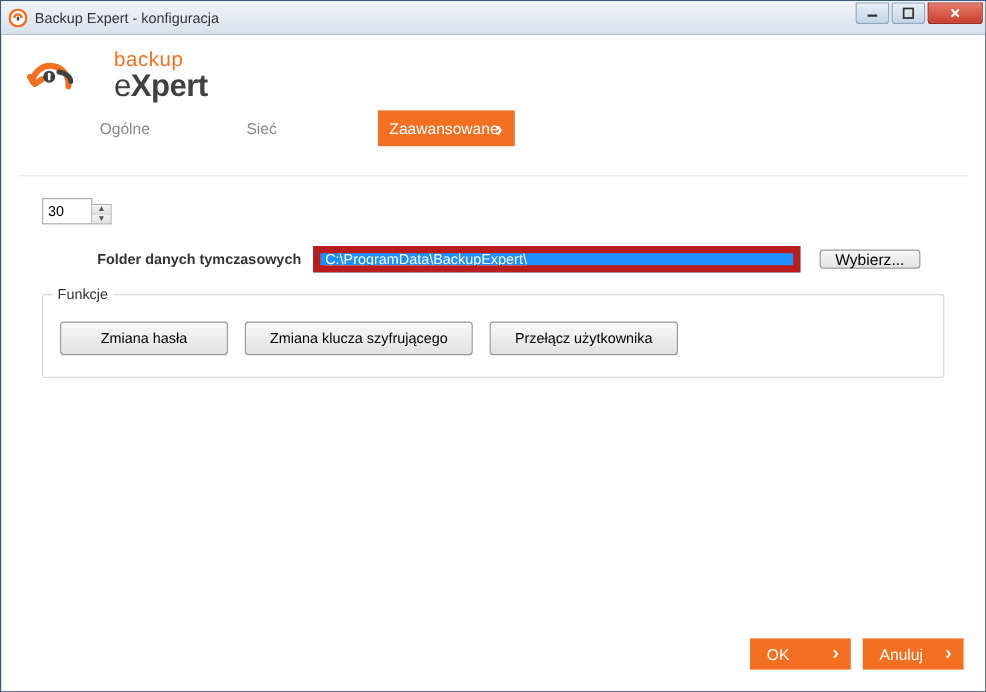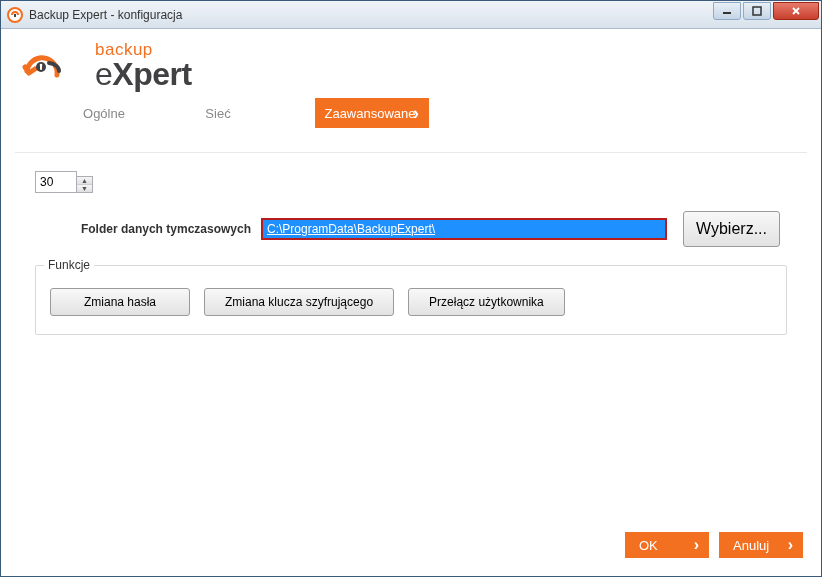--- a/index.html
+++ b/index.html
@@ -15,44 +15,44 @@
 .win-min, .win-max { background: linear-gradient(#e8eff6, #c5d5e5); border: 1px solid #8faac5; }
 .win-close { width: 46px; background: linear-gradient(#e67a6a, #c83f2d); border: 1px solid #a02818; }
 .win-btn svg { width: 10px; height: 10px; }
 
 .content { padding: 12px 14px 14px 14px; height: calc(100% - 28px); display: flex; flex-direction: column; }
 
 .logo-row { display: flex; align-items: center; margin-bottom: 8px; margin-left: 6px; gap: 28px; }
 .logo-icon { width: 42px; height: 42px; margin-right: 4px; }
 .logo-text { line-height: 1; }
 .logo-backup { font-size: 17px; color: #f37021; font-weight: 400; letter-spacing: 0.5px; }
-.logo-expert { font-size: 32px; color: #414042; font-weight: 300; letter-spacing: -0.5px; }
+.logo-expert { font-size: 26px; color: #414042; font-weight: 300; letter-spacing: -0.5px; }
 .logo-expert b { font-weight: 600; }
 
 .tabs { display: flex; margin-left: 32px; border-bottom: none; }
 .tab { width: 114px; height: 30px; display: flex; align-items: center; justify-content: center; font-size: 13px; color: #888; cursor: pointer; background: #fff; }
 .tab.active { background: #f37021; color: #fff; font-size: 13px; justify-content: center; position: relative; padding-right: 4px; margin-left: 40px; }
 .tab.active::after { content: "›"; position: absolute; right: 10px; font-size: 18px; font-weight: bold; }
 
 .panel { flex: 1; background: #fff; padding: 24px 20px 10px 20px; position: relative; }
 
 .row { display: flex; align-items: center; margin-bottom: 18px; }
 .row-label { text-align: right; color: #333; font-size: 12px; }
 .row1 .row-label { width: 176px; margin-right: 10px; }
 .row2 .row-label { width: 216px; margin-right: 10px; font-weight: bold; }
 
 .spinner-wrap { display: flex; align-items: flex-end; }
 .spinner { width: 42px; height: 22px; border: 1px solid #abadb3; font-size: 12px; padding: 2px 4px; }
 .spinner-btns { width: 16px; display: flex; flex-direction: column; border: 1px solid #abadb3; border-left: none; }
 .spinner-btn { flex: 1; background: linear-gradient(#f5f5f5,#e0e0e0); display: flex; align-items: center; justify-content: center; cursor: pointer; font-size: 7px; color: #555; }
 .spinner-btn:first-child { border-bottom: 1px solid #ccc; }
 
-.text-input { height: 22px; border: 2px solid #b91c1c; padding: 2px 4px; font-size: 12px; width: 406px; background: #1e90ff; color: #fff; text-decoration: underline; }
+.text-input { height: 22px; border: 6px solid #b91c1c; padding: 2px 4px; font-size: 12px; width: 406px; background: #1e90ff; color: #fff; text-decoration: underline; }
 .text-input::selection { background: #1e90ff; color: #fff; }
-.browse-btn { height: 36px; margin-left: 16px; padding: 0 12px; background: linear-gradient(#f8f8f8,#e2e2e2); border: 1px solid #9a9a9a; border-radius: 3px; cursor: pointer; font-size: 16px; }
+.browse-btn { height: 16px; margin-left: 16px; padding: 0 12px; background: linear-gradient(#f8f8f8,#e2e2e2); border: 1px solid #9a9a9a; border-radius: 3px; cursor: pointer; font-size: 13px; }
 
 .fieldset { border: 1px solid #d8d8d8; border-radius: 2px; padding: 22px 14px 18px 14px; margin-top: 4px; position: relative; }
 .fieldset-legend { position: absolute; top: -8px; left: 8px; background: #fff; padding: 0 4px; font-size: 12px; color: #333; }
 .func-row { display: flex; gap: 14px; }
 .func-btn { height: 28px; background: linear-gradient(#f8f8f8,#e2e2e2); border: 1px solid #9a9a9a; border-radius: 3px; cursor: pointer; font-size: 12px; padding: 0 20px; min-width: 140px; }
 
 .footer { display: flex; justify-content: flex-end; gap: 10px; padding: 4px 4px 4px 0; }
 .footer-btn { width: 84px; height: 26px; background: #f37021; color: #fff; border: none; cursor: pointer; font-size: 13px; display: flex; align-items: center; justify-content: space-between; padding: 0 10px 0 14px; }
 .footer-btn .chev { font-size: 16px; font-weight: bold; }
 

